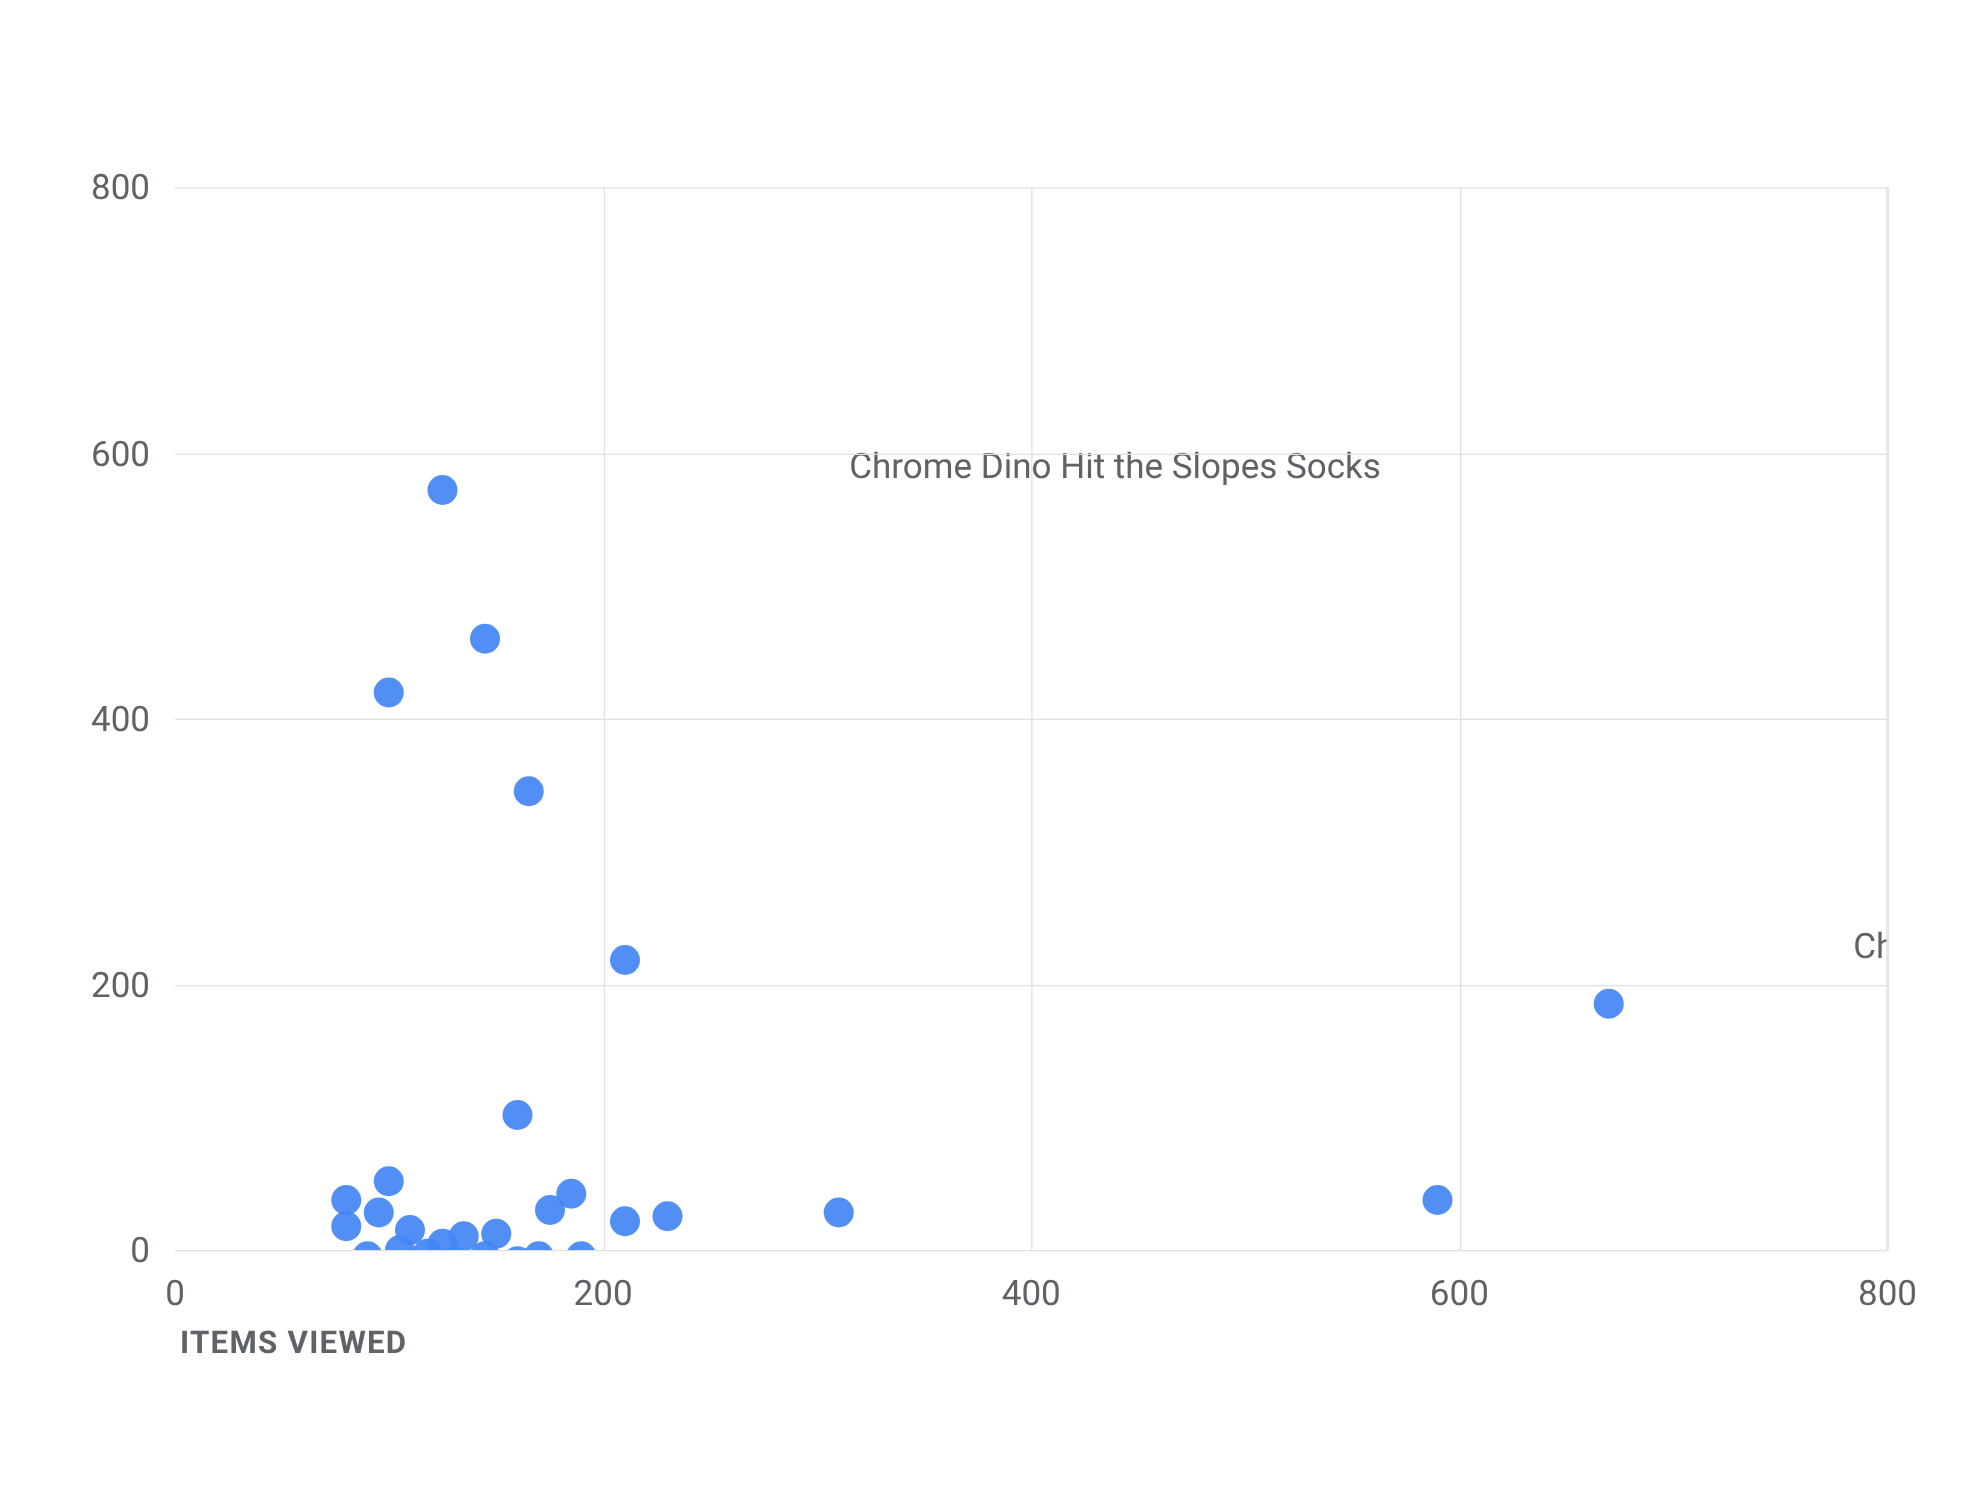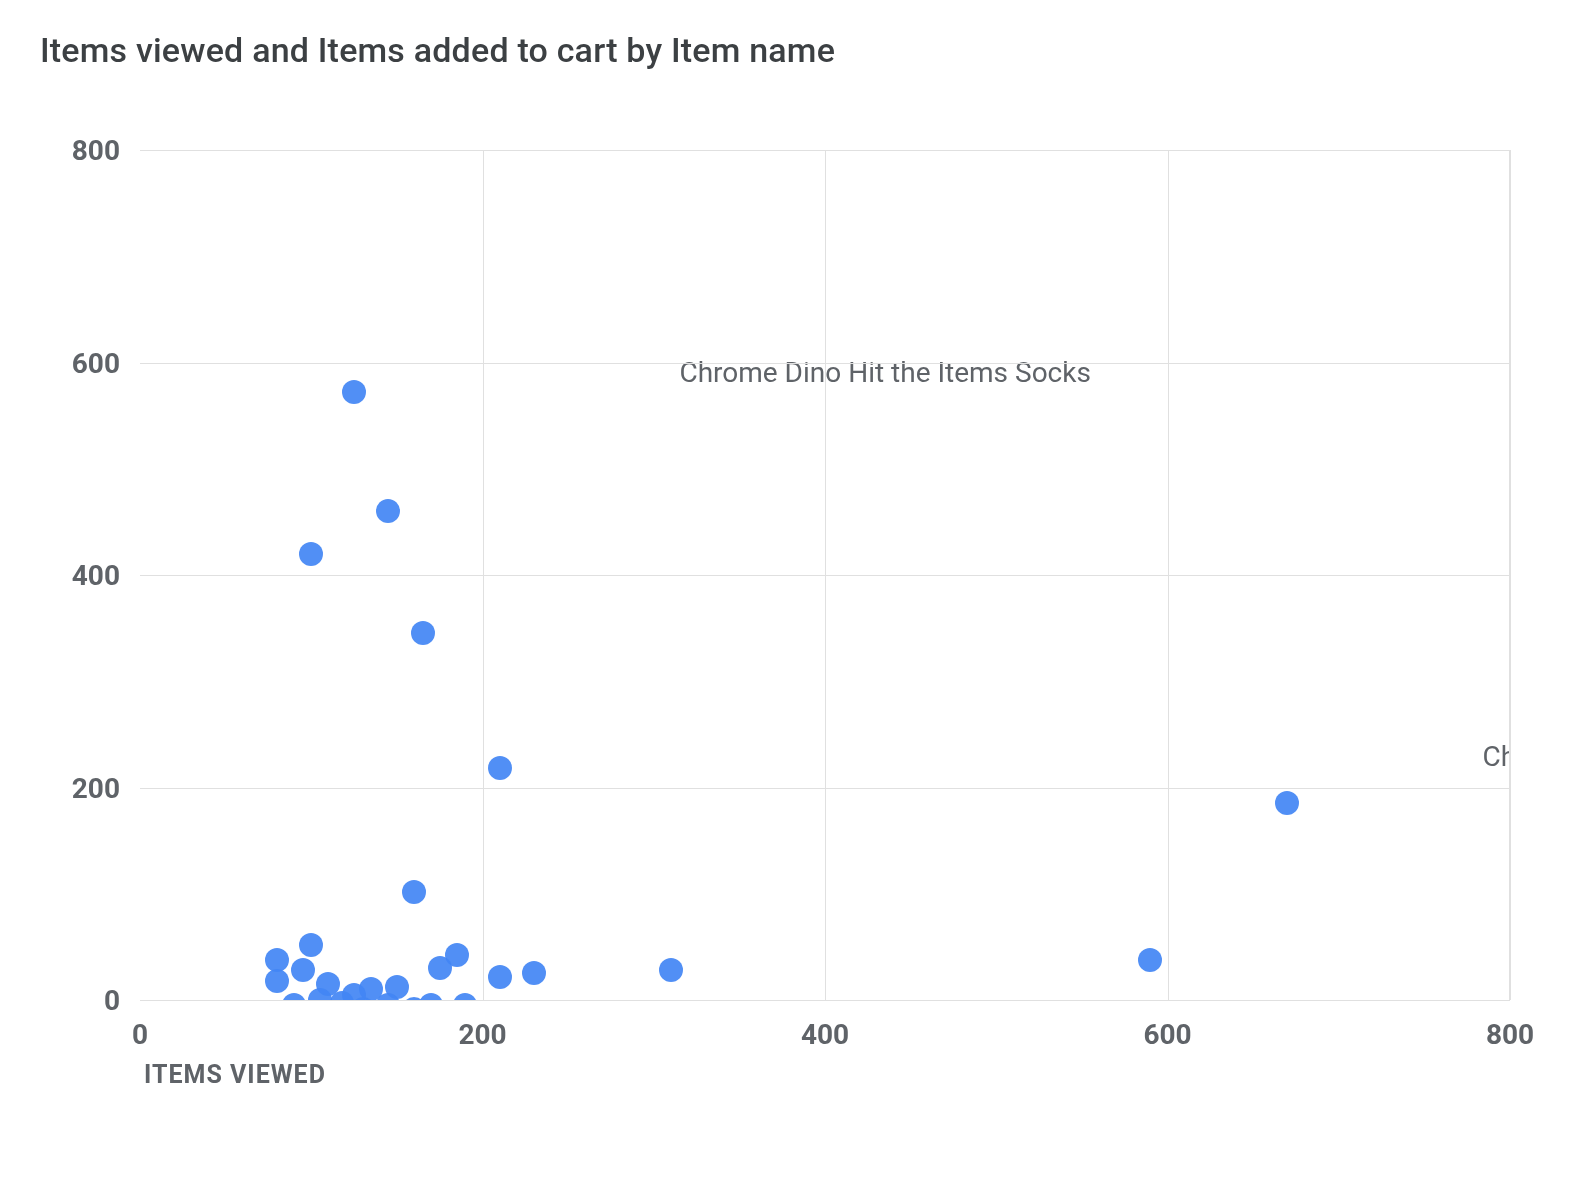--- a/index.html
+++ b/index.html
@@ -46,21 +46,20 @@
   .border-right {
     position: absolute;
     right: 0; top: 0; bottom: 0;
     width: 1px;
     background: #e0e0e0;
   }
   .tick-label {
     position: absolute;
     font-size: 28px;
     color: #5f6368;
-    font-weight: bold;
   }
   .tick-label.y {
     text-align: right;
     transform: translateY(-50%);
   }
   .tick-label.x {
     text-align: center;
     transform: translateX(-50%);
   }
   .axis-title {
@@ -90,21 +89,20 @@
     position: absolute;
     left: 0; top: 0; right: 0; bottom: 0;
     overflow: hidden;
   }
 </style>
 </head>
 <body>
 
 <div class="container">
 
-  <div class="chart-title">Items viewed and Items added to cart by Item name</div>
 
   <div class="plot" id="plot" style="left: 140px; top: 150px; width: 1370px; height: 850px;">
 
     <div class="plot-clip" id="plot-clip">
         <div class="point" title="Chrome Dino Hit the Slopes Socks" style="left: 214.062px; top: 242.25px; background: rgb(66, 133, 244);"></div>
         <div class="point" title="Chrome Dino Hit the Slopes Sv" style="left: 1147.38px; top: 653.438px; background: rgb(66, 133, 244);"></div>
         <div class="point" style="left: 171.25px; top: 403.75px; background: rgb(66, 133, 244);"></div>
         <div class="point" style="left: 248.312px; top: 361.25px; background: rgb(66, 133, 244);"></div>
         <div class="point" style="left: 282.562px; top: 483.438px; background: rgb(66, 133, 244);"></div>
         <div class="point" style="left: 359.625px; top: 618.375px; background: rgb(66, 133, 244);"></div>
@@ -124,21 +122,21 @@
         <div class="point" style="left: 214.062px; top: 844.688px; background: rgb(66, 133, 244);"></div>
         <div class="point" style="left: 202.075px; top: 853.188px; background: rgb(66, 133, 244);"></div>
         <div class="point" style="left: 188.375px; top: 834.062px; background: rgb(66, 133, 244);"></div>
         <div class="point" style="left: 179.812px; top: 850px; background: rgb(66, 133, 244);"></div>
         <div class="point" style="left: 171.25px; top: 794.75px; background: rgb(66, 133, 244);"></div>
         <div class="point" style="left: 162.688px; top: 820.25px; background: rgb(66, 133, 244);"></div>
         <div class="point" style="left: 154.125px; top: 855.312px; background: rgb(66, 133, 244);"></div>
         <div class="point" style="left: 137px; top: 809.625px; background: rgb(66, 133, 244);"></div>
         <div class="point" style="left: 137px; top: 830.875px; background: rgb(66, 133, 244);"></div>
         <div class="point" style="left: 325.375px; top: 855.312px; background: rgb(66, 133, 244);"></div>
-        <div class="annotation" style="left: 539.438px; top: 205.938px;">Chrome Dino Hit the Items Socks</div>
+        <div class="annotation" style="left: 539.438px; top: 205.938px;">Chrome Dino Hit the Slopes Socks</div>
         <div class="annotation" style="left: 1342.6px; top: 589.5px;">Chrome Dino Hit the Slopes Sv</div>
       </div>
 
   <div class="gridline h" style="top: 850px;"></div>
       <div class="gridline h" style="top: 637.5px;"></div>
       <div class="gridline h" style="top: 425px;"></div>
       <div class="gridline h" style="top: 212.5px;"></div>
       <div class="gridline h" style="top: 0px;"></div>
       <div class="gridline v" style="left: 342.5px;"></div>
       <div class="gridline v" style="left: 685px;"></div>

